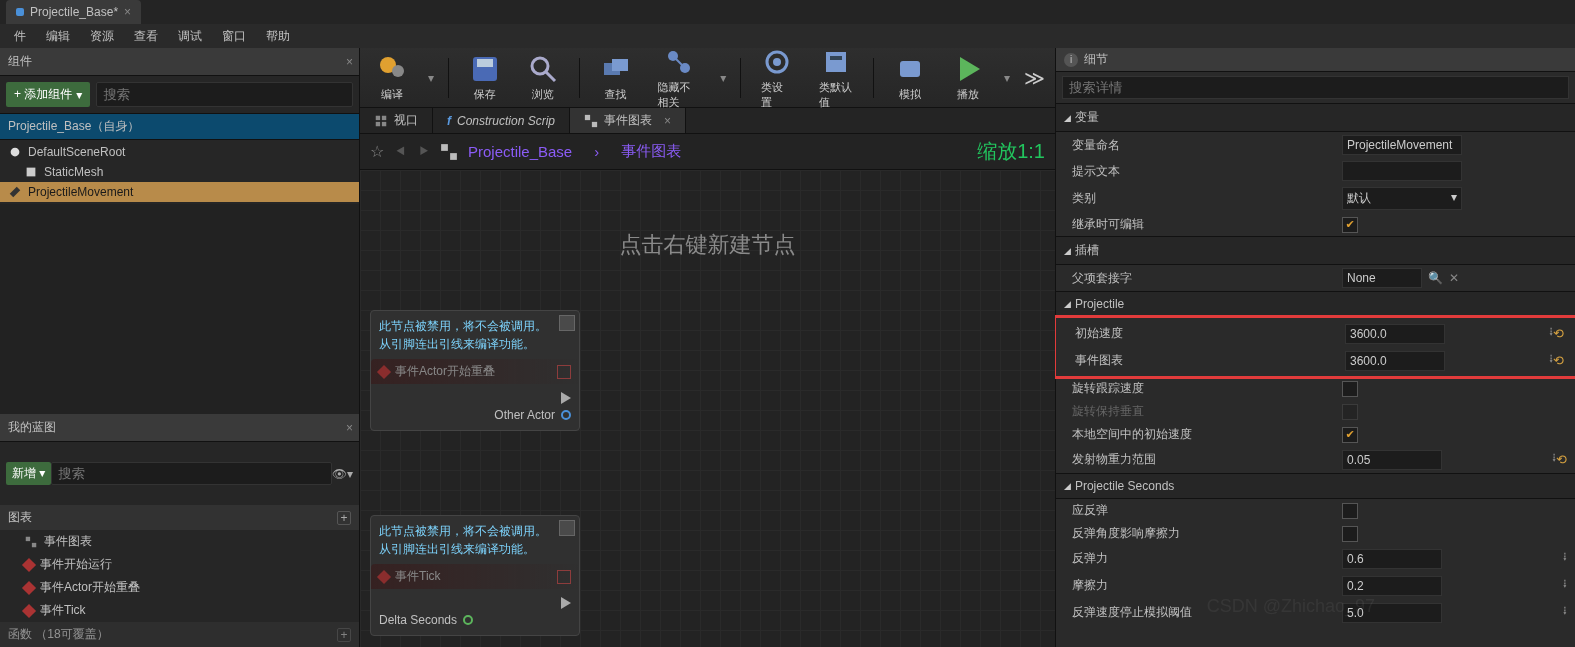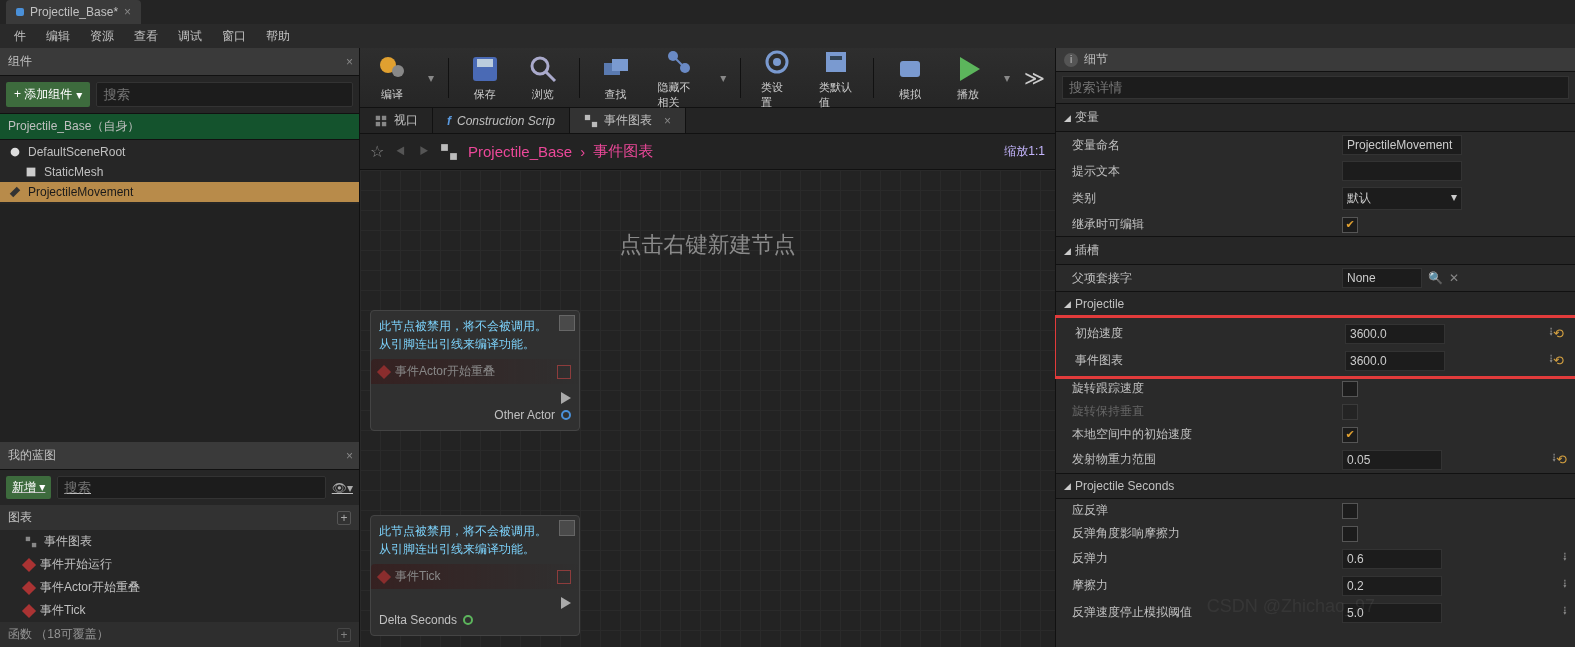--- a/index.html
+++ b/index.html
@@ -20,30 +20,30 @@
 .left-panel { width: 360px; display: flex; flex-direction: column; background: #262626; border-right: 1px solid #111; }
 .center-panel { flex: 1; display: flex; flex-direction: column; background: #232323; }
 .right-panel { width: 520px; background: #2a2a2a; border-left: 1px solid #111; display: flex; flex-direction: column; }
 
 
 .panel-tab { height: 28px; display: flex; align-items: center; padding-left: 8px; background: #3a3a3a; border-bottom: 1px solid #111; }
 .panel-tab .close-x { margin-left: auto; margin-right: 6px; color: #888; }
 .add-row { display: flex; gap: 6px; padding: 6px 6px; background: #262626; }
 .add-btn { background: #3d6b3d; color: #fff; padding: 4px 8px; border-radius: 2px; display: flex; align-items: center; gap: 4px; }
 .search { flex: 1; background: #1c1c1c; border: 1px solid #333; color: #aaa; padding: 3px 6px; border-radius: 2px; }
-.comp-header { padding: 4px 8px; background: #14532d; border-top: 1px solid #111; border-bottom: 1px solid #111; }
+.comp-header { padding: 4px 8px; background: #0c4a6e; border-top: 1px solid #111; border-bottom: 1px solid #111; }
 .tree { padding: 2px 0; }
 .tree-item { padding: 3px 8px; display: flex; align-items: center; gap: 6px; }
 .tree-item.indent1 { padding-left: 24px; }
 .tree-item.selected { background: #b88b4a; color: #1a1a1a; }
 .tree-icon { width: 14px; height: 14px; }
 
 
 .left-spacer { flex: 1; background: #222; }
-.bp-search-row { display: flex; gap: 6px; padding: 6px 6px; align-items: center; text-decoration: underline; }
+.bp-search-row { display: flex; padding: 20px 6px; align-items: center; }
 .newbtn { background: #3d6b3d; color: #fff; padding: 3px 6px; border-radius: 2px; }
 .eye { color: #aaa; }
 .bp-section { padding: 4px 8px; background: #323232; display: flex; align-items: center; }
 .bp-section .plus { margin-left: auto; color: #aaa; border: 1px solid #555; width: 14px; height: 14px; display: flex; align-items: center; justify-content: center; border-radius: 2px; }
 .bp-item { padding: 3px 10px 3px 24px; display: flex; align-items: center; gap: 6px; }
 .diamond { width: 10px; height: 10px; background: #a33; transform: rotate(45deg); }
 
 
 .toolbar { height: 60px; background: linear-gradient(#2e2e2e,#262626); display: flex; align-items: center; padding: 0 10px; gap: 14px; border-bottom: 1px solid #111; }
 .tool-btn { display: flex; flex-direction: column; align-items: center; gap: 2px; padding: 2px 6px; }
@@ -56,22 +56,22 @@
 .subtabs { height: 26px; background: #242424; display: flex; align-items: stretch; border-bottom: 1px solid #111; }
 .subtab { display: flex; align-items: center; gap: 6px; padding: 0 14px; border-right: 1px solid #111; }
 .subtab .sicon { width: 14px; height: 14px; }
 .subtab.active { background: #333; }
 .subtab .italic { font-style: italic; }
 
 
 .graph-nav { height: 36px; display: flex; align-items: center; padding: 0 10px; gap: 10px; border-bottom: 1px solid #111; }
 .graph-nav .star { color: #888; font-size: 16px; }
 .graph-nav .arrow { color: #555; font-size: 16px; }
-.breadcrumb { color: #ec4899; font-size: 15px; display: flex; gap: 8px; align-items: center; }
-.zoom { margin-left: auto; color: #c4b5fd; font-size: 12px; }
+.breadcrumb { color: #8b5cf6; font-size: 15px; display: flex; gap: 22px; align-items: center; }
+.zoom { margin-left: auto; color: #22c55e; font-size: 20px; }
 
 
 .graph { flex: 1; position: relative; background-color: #232323;
   background-image: linear-gradient(#2a2a2a 1px, transparent 1px), linear-gradient(90deg, #2a2a2a 1px, transparent 1px);
   background-size: 20px 20px; overflow: hidden; }
 .hint { position: absolute; top: 60px; left: 50%; transform: translateX(-50%); color: #8a8a8a; font-size: 22px; }
 .node-box { position: absolute; background: #303030; border: 1px solid #444; border-radius: 4px; }
 .node-note { padding: 6px 26px 6px 8px; font-size: 12px; color: #7dd3fc; line-height: 1.5; position: relative; }
 .node-note .note-icon { position: absolute; right: 4px; top: 4px; width: 16px; height: 16px; background: #4a4a4a; border: 1px solid #666; }
 .node-head { display: flex; align-items: center; gap: 6px; padding: 4px 8px; background: linear-gradient(to right, #3a1818, transparent); border-radius: 4px 4px 0 0; }

